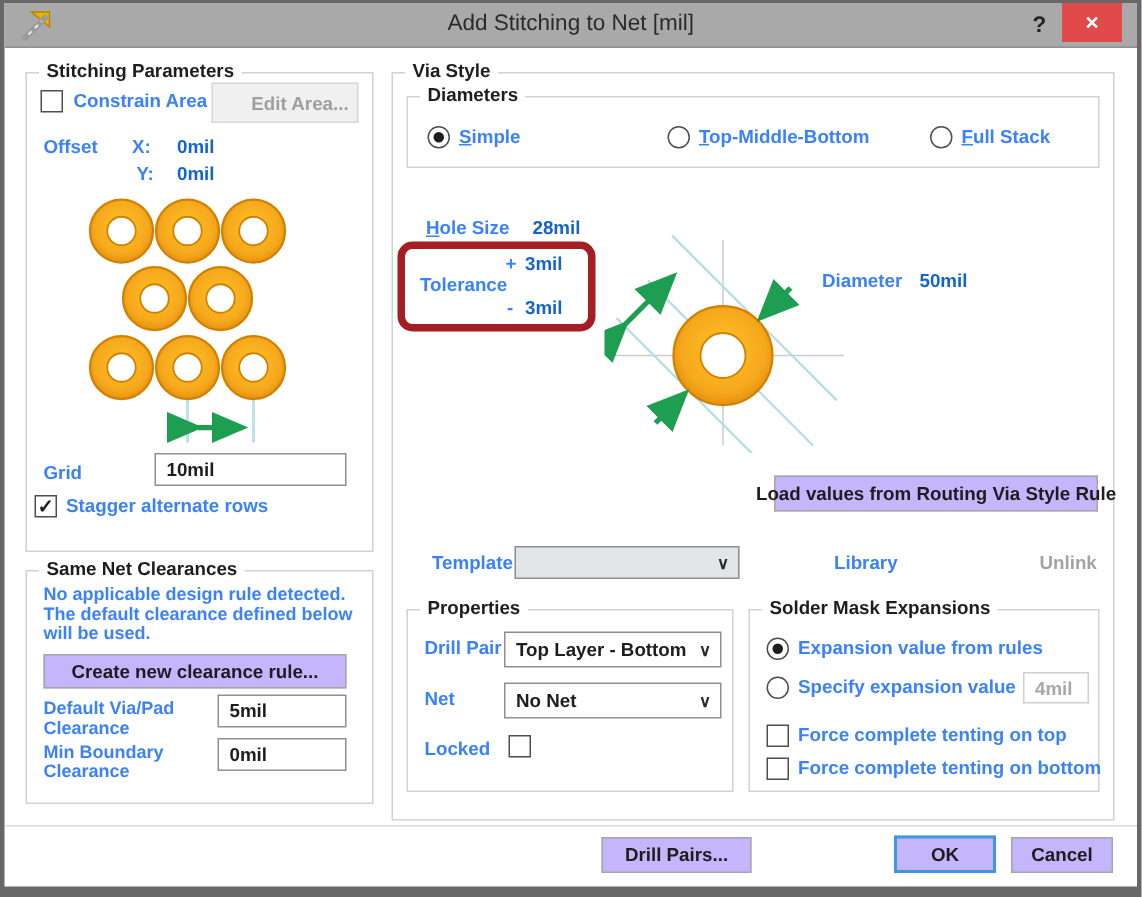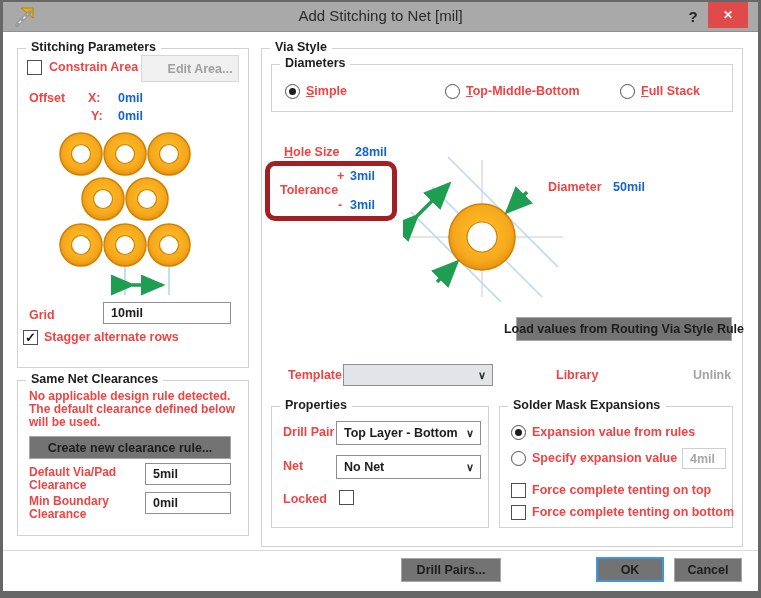--- a/index.html
+++ b/index.html
@@ -25,39 +25,39 @@
   .close-btn {
     position:absolute; right:10px; top:0px; width:40px; height:26px;
     background:#e14a4a; color:#fff; font-size:12px; font-weight:700;
     text-align:center; line-height:26px; cursor:default;
   }
   .gb { position:absolute; border:1px solid #d2d2d2; background:#fff; }
   .gb-label {
     position:absolute; top:-9px; left:8px; background:#fff; padding:0 5px;
     font-size:12.5px; font-weight:700; color:#1d1d1d; white-space:nowrap;
   }
-  .lbl { position:absolute; font-size:12.5px; font-weight:600; color:#ef4444; white-space:nowrap; }
+  .lbl { position:absolute; font-size:12.5px; font-weight:600; color:#3b82f6; white-space:nowrap; }
   .val { position:absolute; font-size:12.5px; font-weight:700; color:#1565c8; white-space:nowrap; }
   .muted { color:#a3a3a3; }
   .u1::first-letter { text-decoration:underline; }
   .u1 { display:inline-block; }
   .checkbox {
     position:absolute; width:15px; height:15px; background:#fff; border:1.5px solid #4e4e4e;
     font-size:13px; font-weight:700; color:#1d1d1d; line-height:13px; text-align:center;
   }
   .radio {
     position:absolute; width:15px; height:15px; background:#fff; border:1.5px solid #4e4e4e;
     border-radius:50%;
   }
   .radio.checked::after {
     content:""; position:absolute; left:2.5px; top:2.5px; width:7px; height:7px;
     border-radius:50%; background:#1d1d1d;
   }
   .btn {
-    position:absolute; background:#737373; border:1px solid #a6a6a6;
+    position:absolute; background:#c4b5fd; border:1px solid #a6a6a6;
     font-size:12.5px; font-weight:600; color:#1d1d1d;
     display:flex; align-items:center; justify-content:center; white-space:nowrap; cursor:default;
   }
   .btn.default { border:2px solid #3f97e0; }
   .btn.disabled { background:#f0f0f0; border-color:#d7d7d7; color:#9f9f9f; }
   .field {
     position:absolute; background:#fff; border:1px solid #8f8f8f;
     font-size:12.5px; font-weight:700; color:#1d1d1d;
     display:flex; align-items:center; padding-left:7px;
   }

